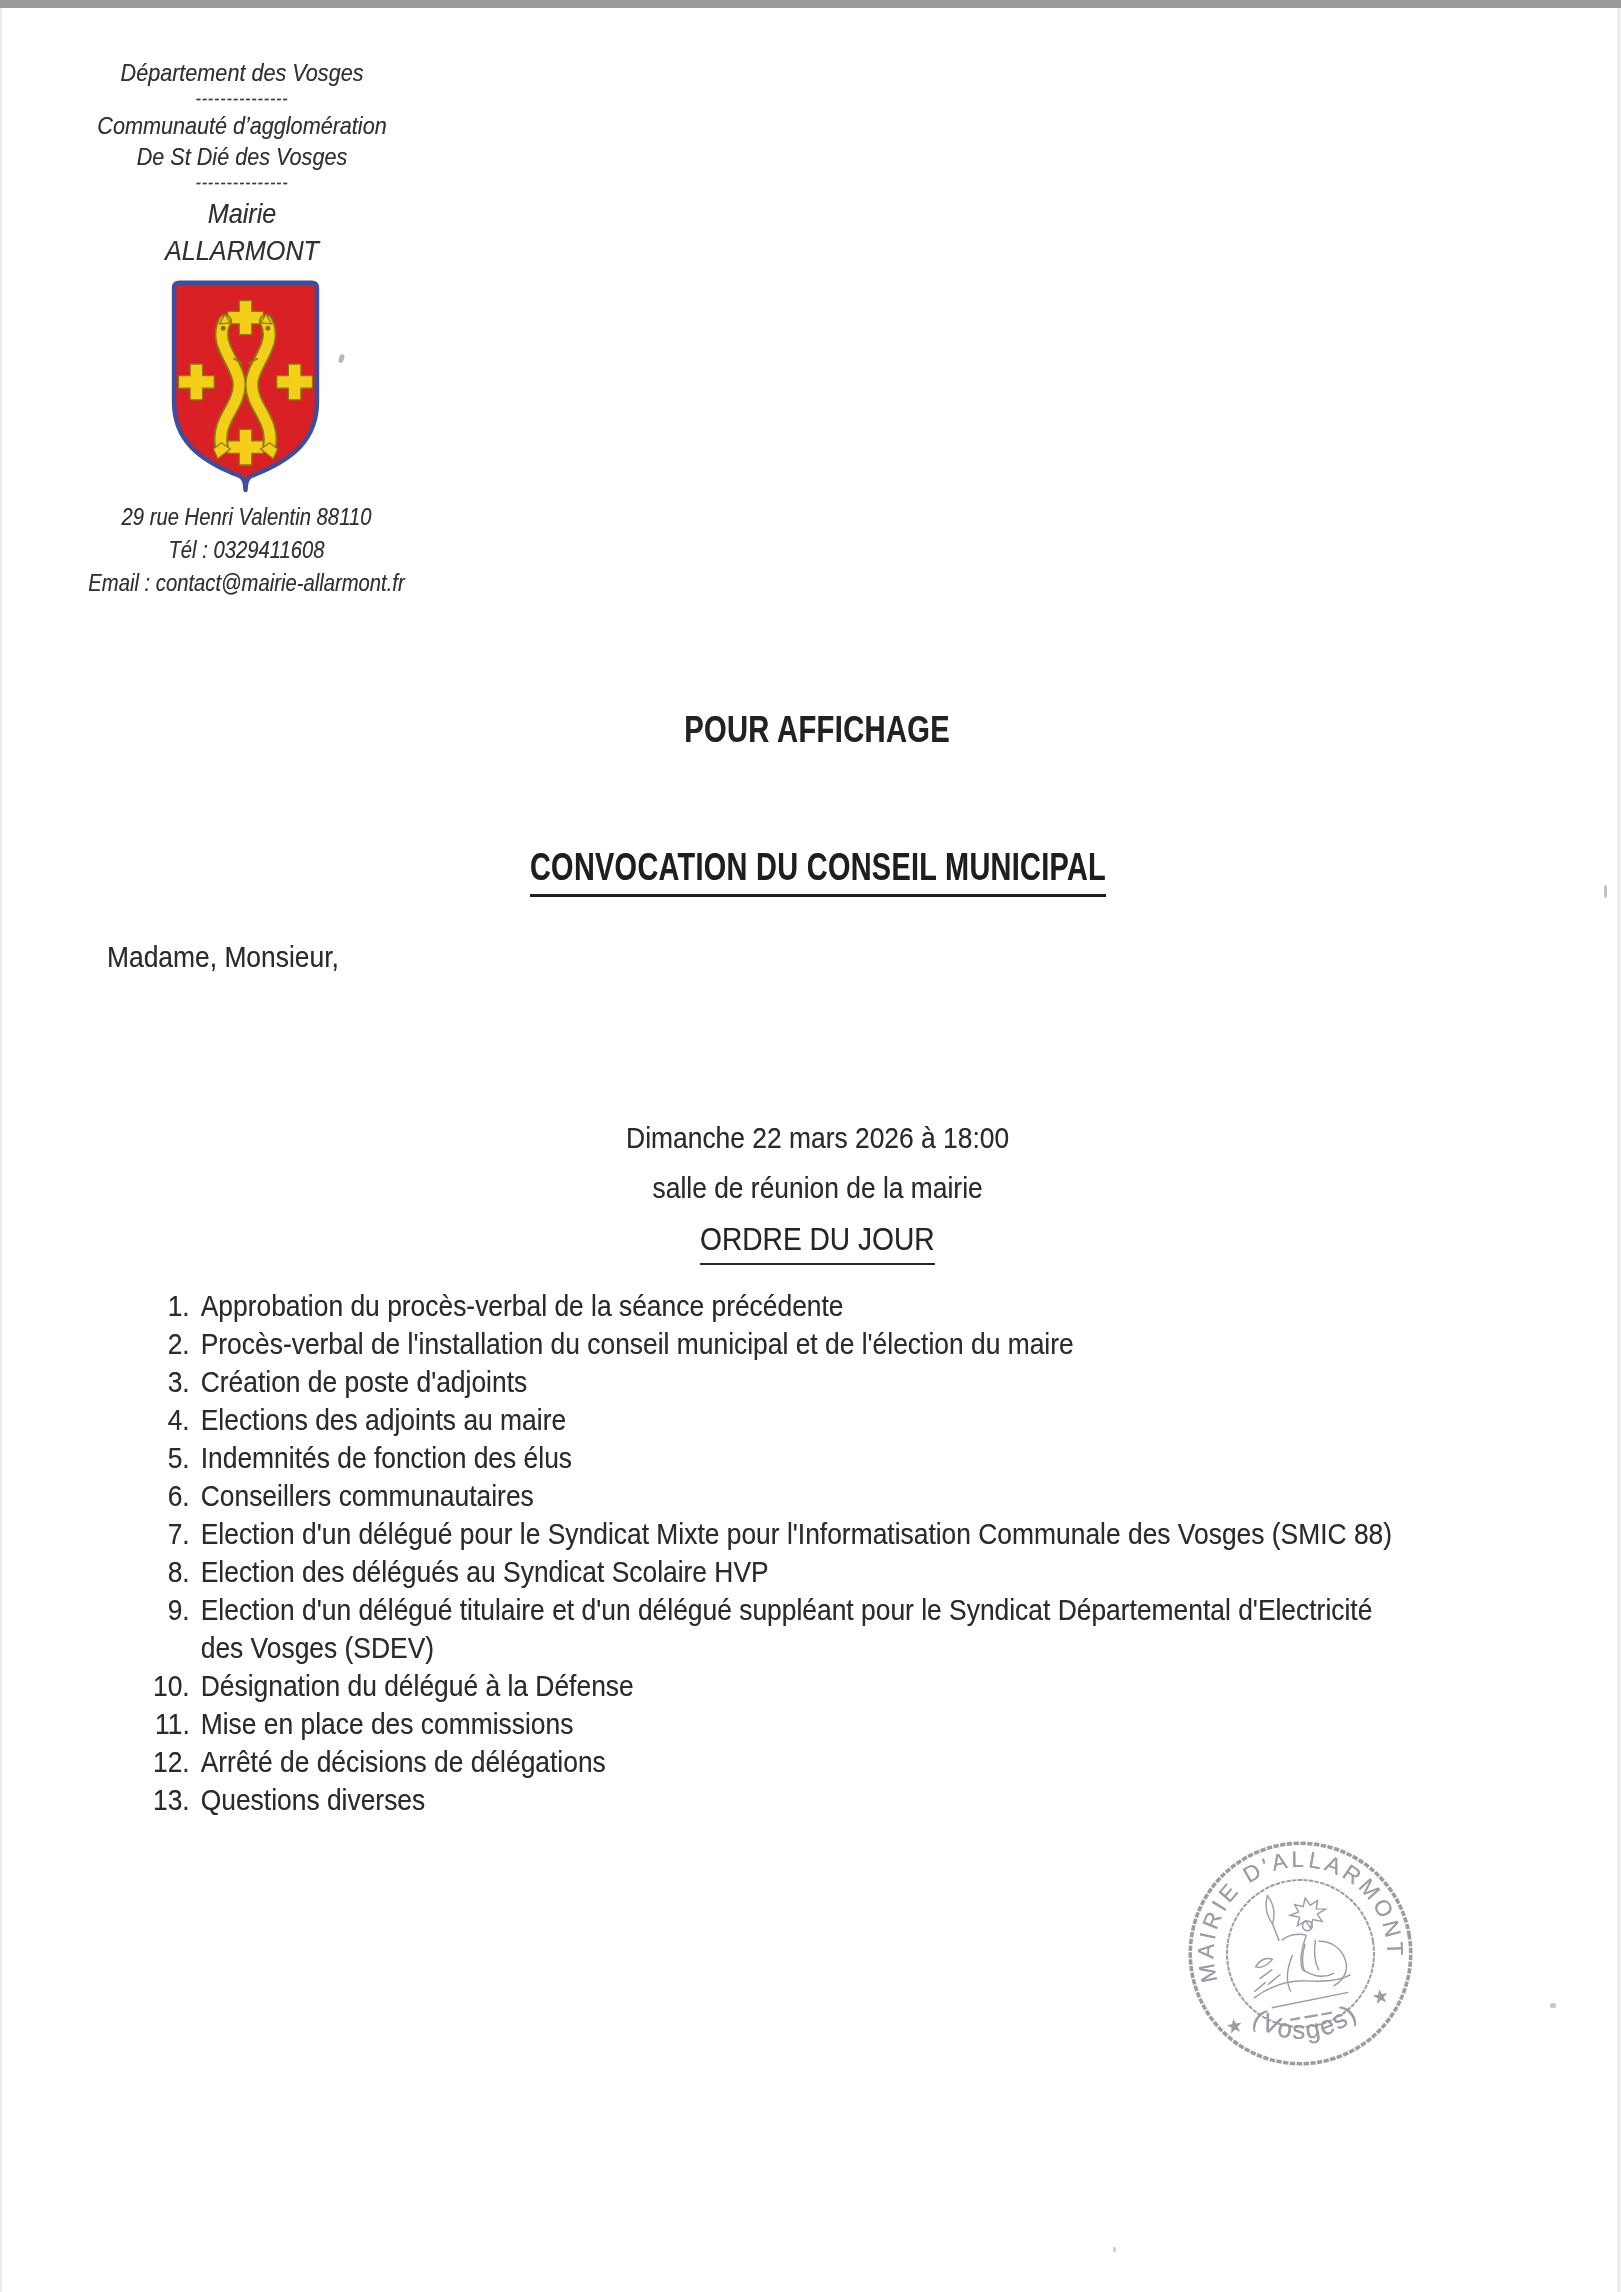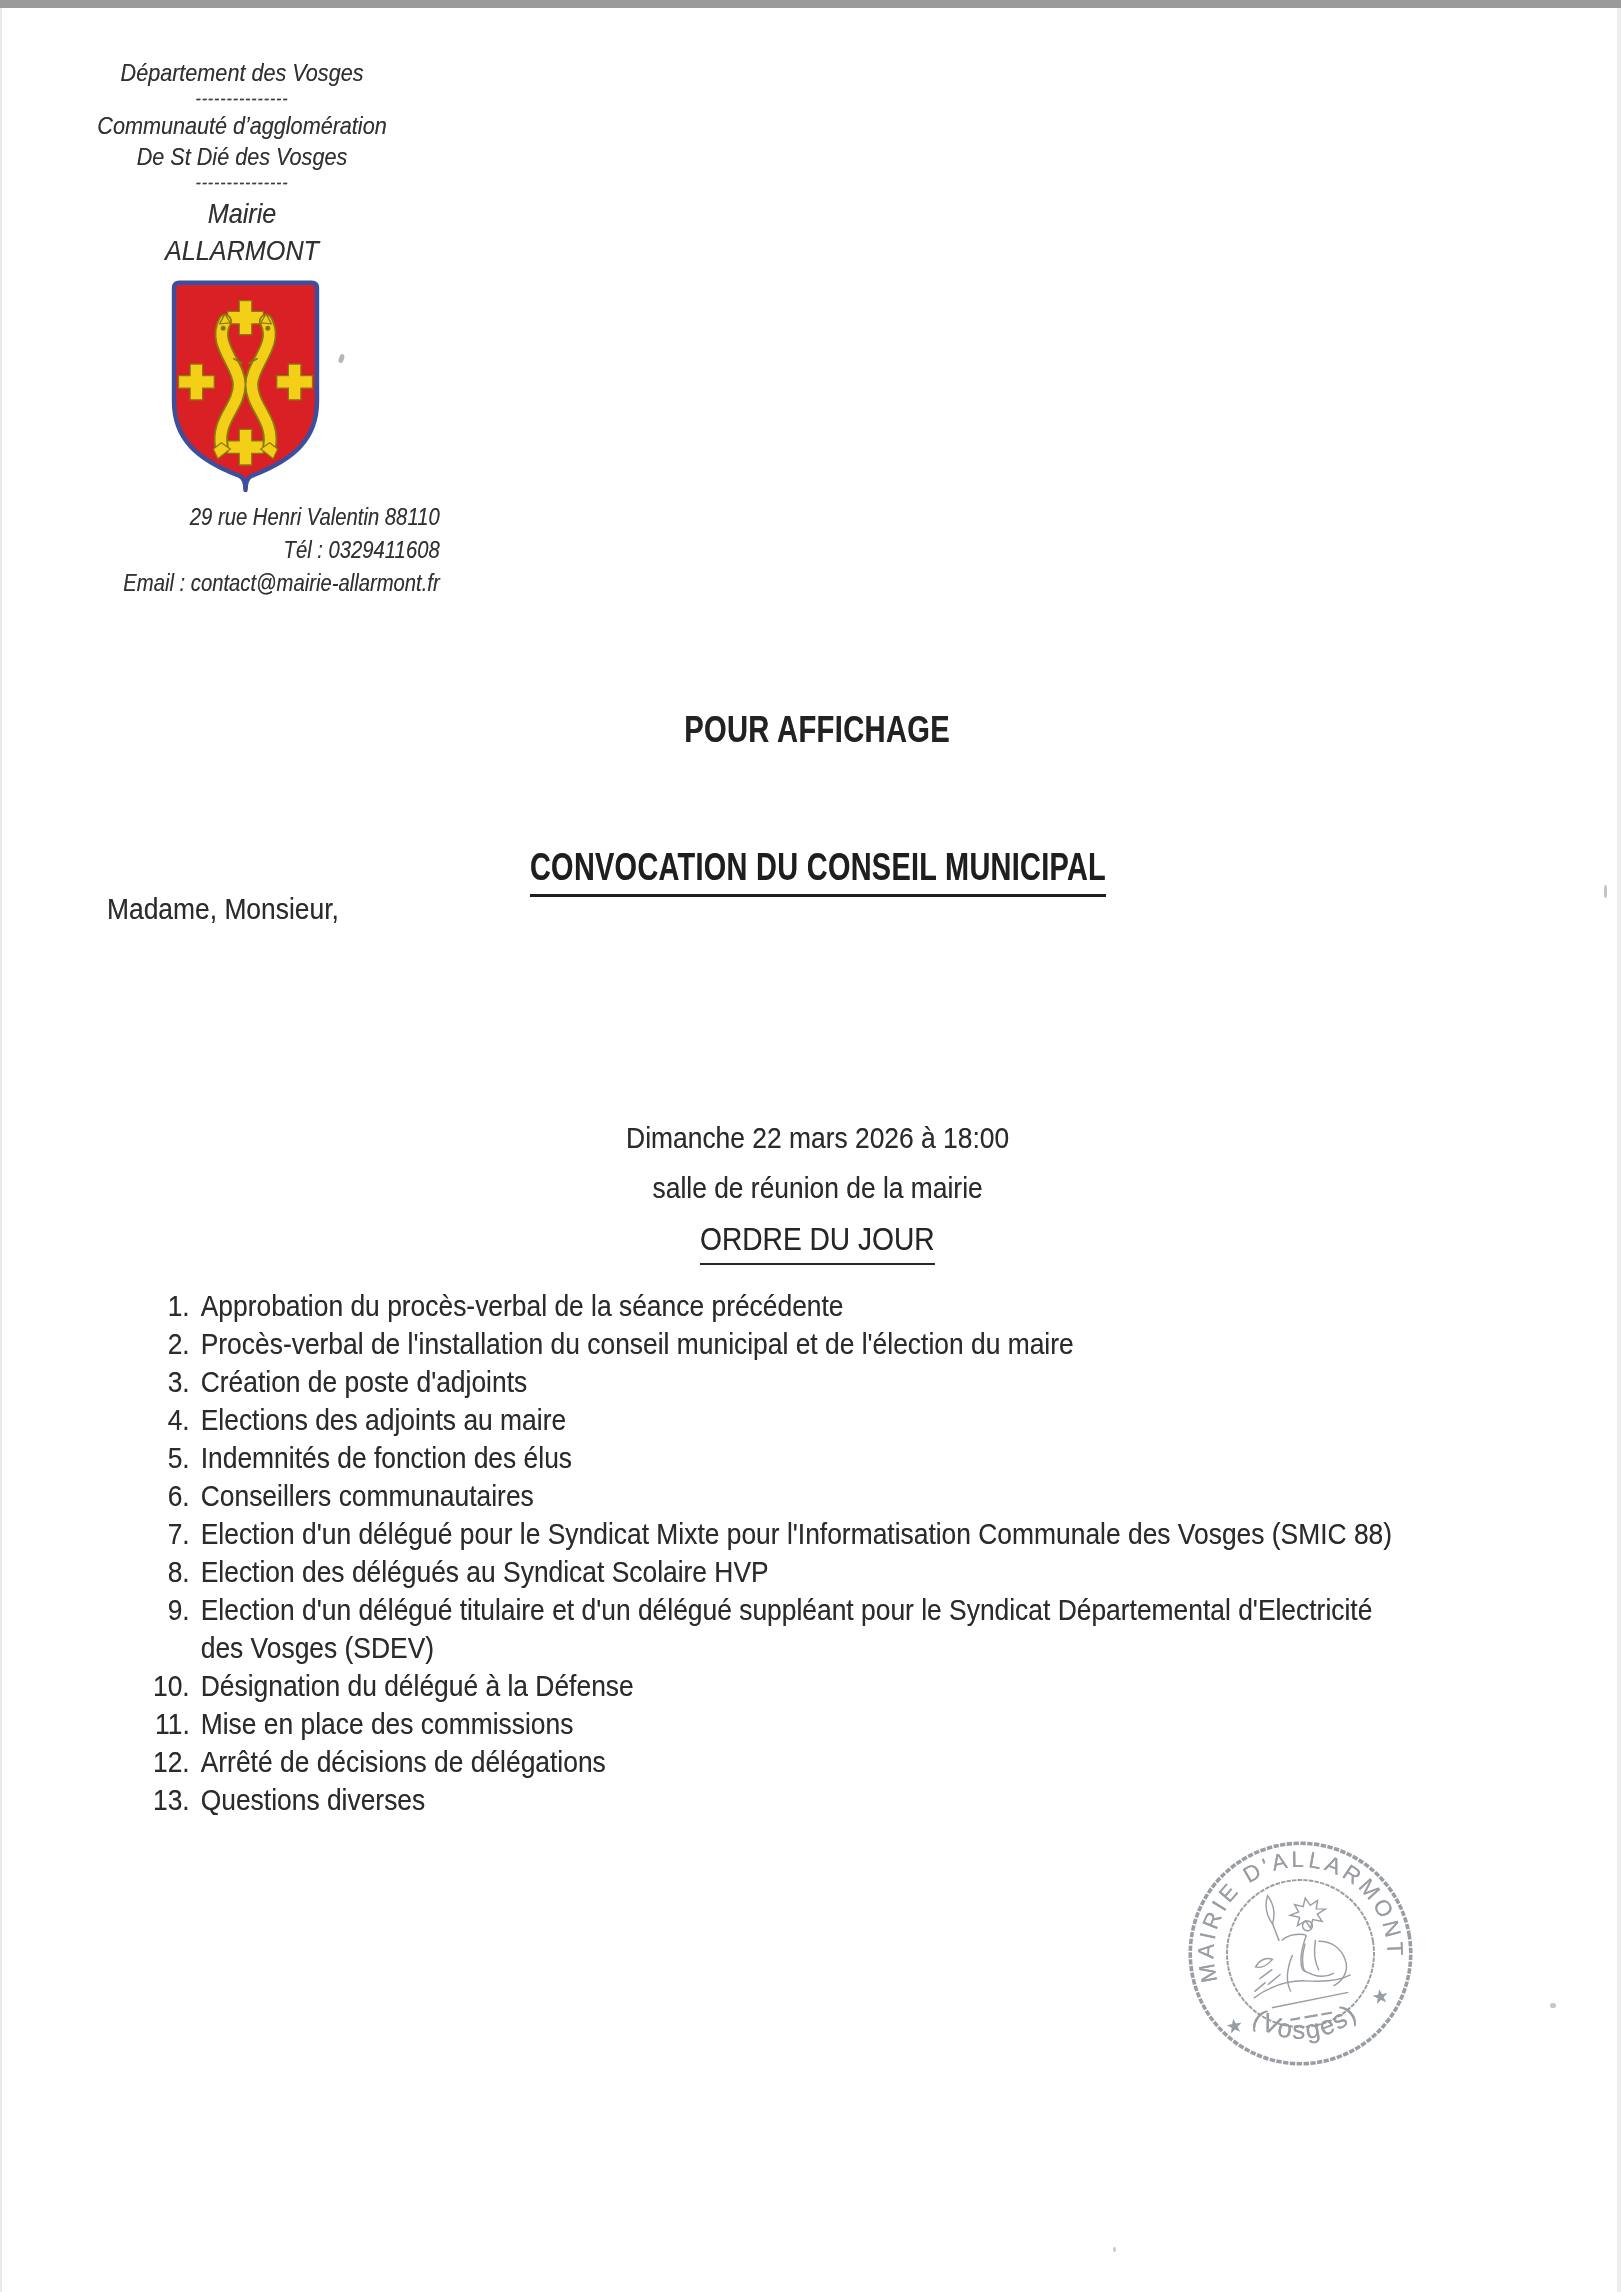--- a/index.html
+++ b/index.html
@@ -24,21 +24,21 @@
     text-align:center; color:#313131;
   }
   .lh-line   { font-size:24px; line-height:31px; transform:scaleX(0.9); transform-origin:center; }
   .lh-sep    { font-size:18px; line-height:22.4px; letter-spacing:0.9px; color:#3c3c3c; transform:scaleX(0.9); transform-origin:center; }
   .lh-big    { font-size:28px; line-height:37px; transform:scaleX(0.9); transform-origin:center; }
 
   .arms-wrap { left:166px; top:270px; width:159px; height:215px; }
 
   .address {
     left:27px; top:493px; width:439px;
-    text-align:right; color:#313131;
+    text-align:center; color:#313131;
   }
   .addr-line { font-size:23px; line-height:33px; transform:scaleX(0.88); transform-origin:center; }
 
   
   .crow { position:absolute; left:11.6px; width:1612px; text-align:center; white-space:nowrap; }
   .banner-text {
     display:inline-block; font-size:36px; font-weight:bold; color:#222;
     transform:scaleX(0.81); transform-origin:center; letter-spacing:0.4px;
   }
   .title-text {
@@ -143,21 +143,21 @@
   </div>
 
   <div class="crow" style="top:701px;">
     <span class="banner-text">POUR AFFICHAGE</span>
   </div>
 
   <div class="crow" style="top:838px;">
     <span class="title-text">CONVOCATION DU CONSEIL MUNICIPAL</span>
   </div>
 
-  <div class="lrow" style="top:884px;">
+  <div class="lrow" style="top:932px;">
     <span class="body-l">Madame, Monsieur,</span>
   </div>
 
   <div class="crow" style="top:1113px;">
     <span class="body-c">Dimanche 22 mars 2026 à 18:00</span>
   </div>
   <div class="crow" style="top:1163px;">
     <span class="body-c">salle de réunion de la mairie</span>
   </div>
 

